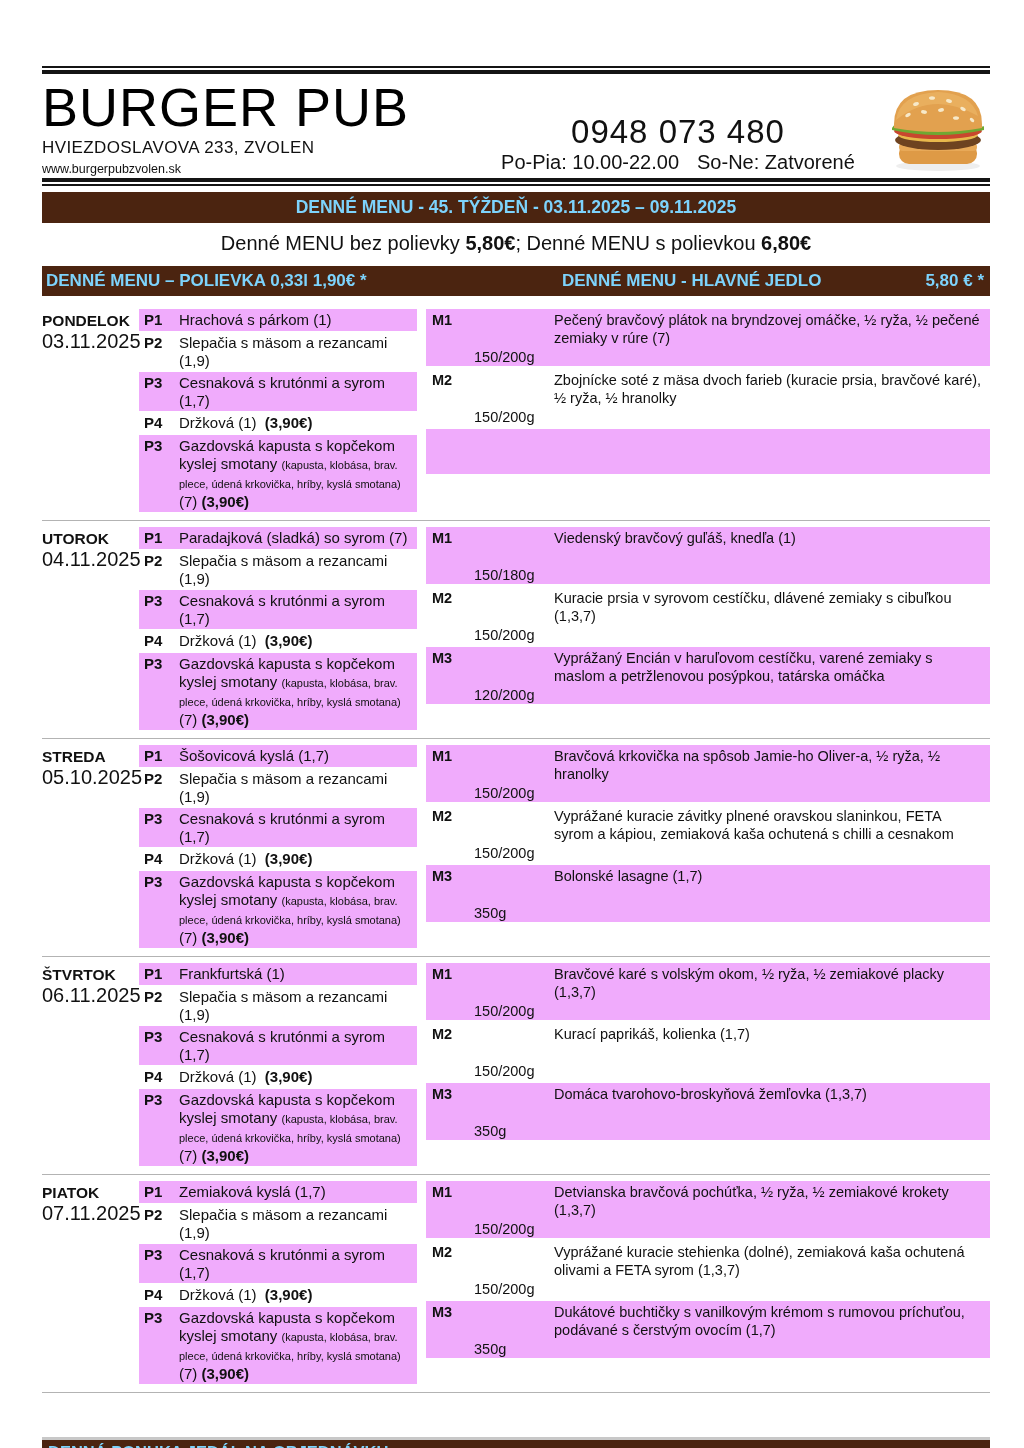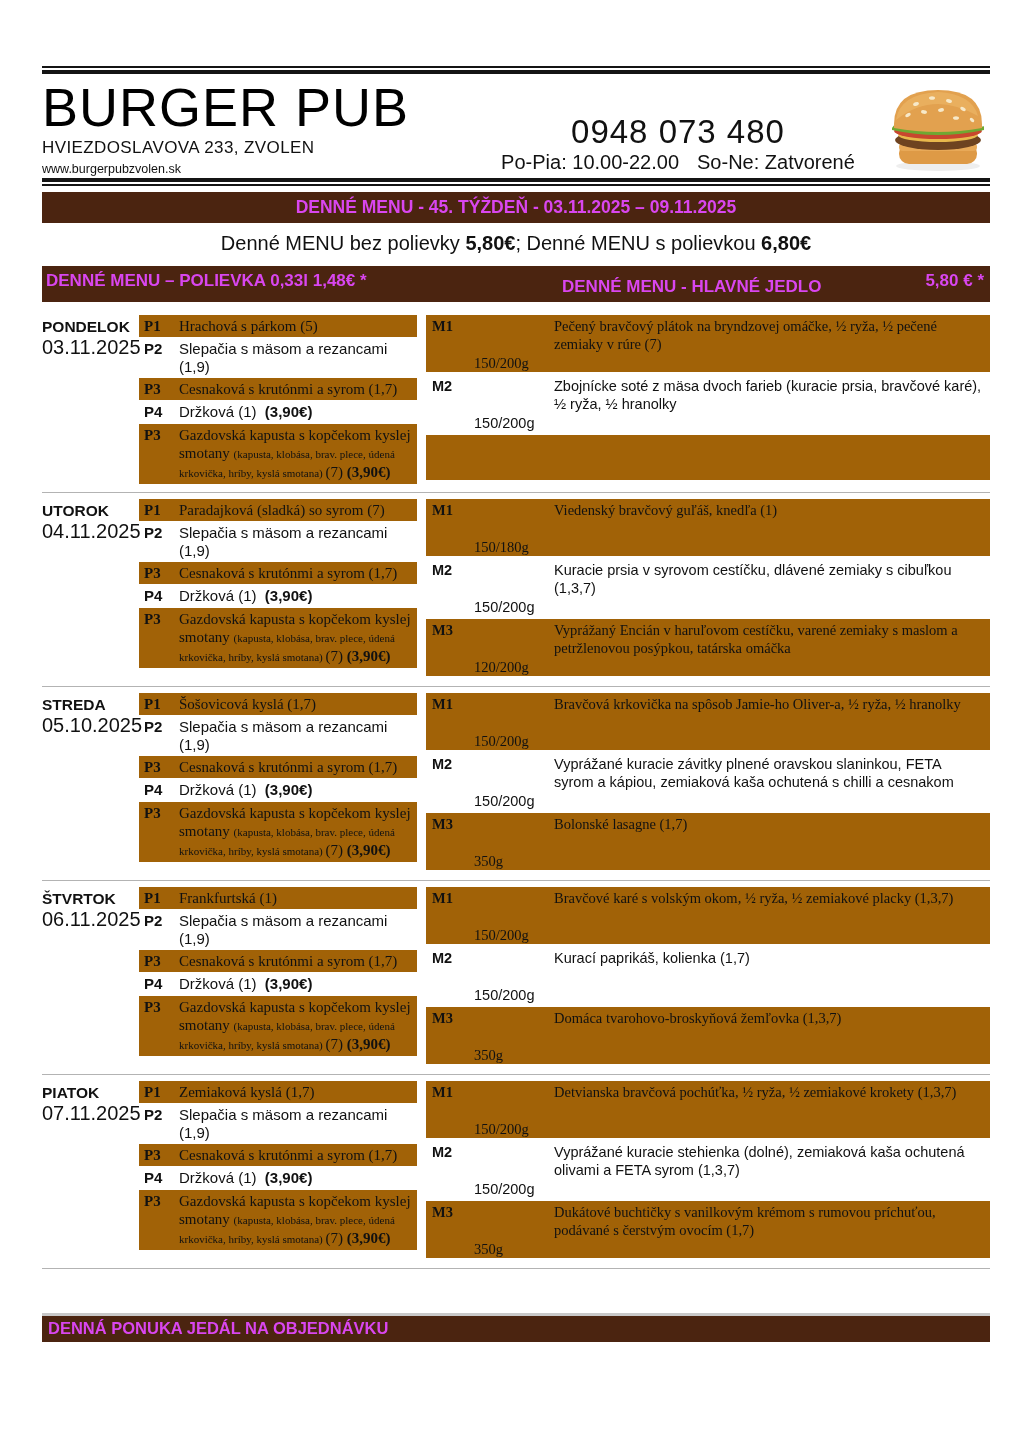--- a/index.html
+++ b/index.html
@@ -18,34 +18,34 @@
   .brand-col { flex:1 1 auto; }
   .brand { font-size:54px; line-height:58px; letter-spacing:1px; color:#000; }
   .address { font-size:17px; letter-spacing:.4px; margin-top:2px; }
   .website { font-size:12.5px; margin-top:4px; }
   .mid-col { width:400px; display:flex; flex-direction:column; justify-content:flex-end; padding:8px 0 2px; }
   .phone { font-size:33px; text-align:center; letter-spacing:1px; }
   .hours { font-size:20px; display:flex; justify-content:center; gap:18px; white-space:nowrap; }
   .photo-col { width:112px; display:flex; align-items:center; justify-content:flex-end; }
 
   
-  .brown { background:#4B2410; color:#d946ef; }
+  .brown { background:#4B2410; color:#7dd3fc; }
   .title-bar { margin-top:6px; text-align:center; font-weight:bold; font-size:17.5px; padding:5px 0; }
   .subtitle { text-align:center; font-size:20px; margin:9px 0 11px; }
   .section-bar { display:grid; grid-template-columns:516px 1fr auto; font-weight:bold; font-size:17px; padding:5px 6px 5px 4px; }
-  .section-bar .sb-right { text-align:left;margin-top:6px; }
+  .section-bar .sb-right { text-align:left; }
   .section-bar .sb-price { text-align:right; }
 
   
   #days { margin-top:7px; border-bottom:1px solid #b3b3b3; }
   .day-section { display:grid; grid-template-columns:88px 278px 1fr; column-gap:9px; padding:6px 0 7px; border-top:1px solid #b3b3b3; }
   .day-section:first-child { border-top:none; }
   .day-name { font-weight:bold; font-size:15.5px; padding-top:3px; }
   .day-date { font-size:20px; margin-top:0; }
-  .hl { background:#a16207;font-family:Liberation Serif, serif; }
+  .hl { background:#f0abfc; }
   .soup-row { display:flex; min-height:22px; padding:2px 0 1px; margin-bottom:1px; font-size:15px; line-height:18px; }
   .soup-row .code { width:40px; flex:0 0 40px; font-weight:bold; padding-left:5px; }
   .soup-row .text { flex:1; padding-right:4px; }
   .soup-row.big { min-height:60px; }
   .soup-row .small { font-size:11px; }
   .main-row { display:flex; min-height:45px; margin-bottom:3px; font-size:14.5px; line-height:18px; }
   .main-row .code { width:48px; flex:0 0 48px; font-weight:bold; padding:2px 0 0 6px; }
   .main-row .weight { width:80px; flex:0 0 80px; padding-top:2px;margin-top:37px; }
   .main-row .text { flex:1; padding:2px 6px 0 0; }
 
@@ -102,35 +102,35 @@
 
     <div class="rule-bottom"></div>
 
     <div class="title-bar brown">DENNÉ MENU  - 45. TÝŽDEŇ  -  03.11.2025 – 09.11.2025</div>
 
     <div class="subtitle">
       <span>Denné MENU bez polievky </span><b>5,80€</b><span>; Denné MENU s polievkou </span><b>6,80€</b>
     </div>
 
     <div class="section-bar brown">
-      <span class="sb-left">DENNÉ MENU – POLIEVKA  0,33l   1,48€ *</span>
+      <span class="sb-left">DENNÉ MENU – POLIEVKA  0,33l   1,90€ *</span>
       <span class="sb-right">DENNÉ MENU -  HLAVNÉ JEDLO</span>
       <span class="sb-price">5,80 € *</span>
     </div>
 
     <div id="days">
         <section class="day-section">
           <div class="day-label">
             <div class="day-name">PONDELOK</div>
             <div class="day-date">03.11.2025</div>
           </div>
           <div class="soups-col">
             <div class="soup-row hl">
               <span class="code">P1</span>
-              <span class="text"><span>Hrachová s párkom  (5)</span></span>
+              <span class="text"><span>Hrachová s párkom  (1)</span></span>
             </div>
             <div class="soup-row">
               <span class="code">P2</span>
               <span class="text"><span>Slepačia s mäsom a rezancami (1,9)</span></span>
             </div>
             <div class="soup-row hl">
               <span class="code">P3</span>
               <span class="text"><span>Cesnaková s krutónmi a syrom (1,7)</span></span>
             </div>
             <div class="soup-row">

